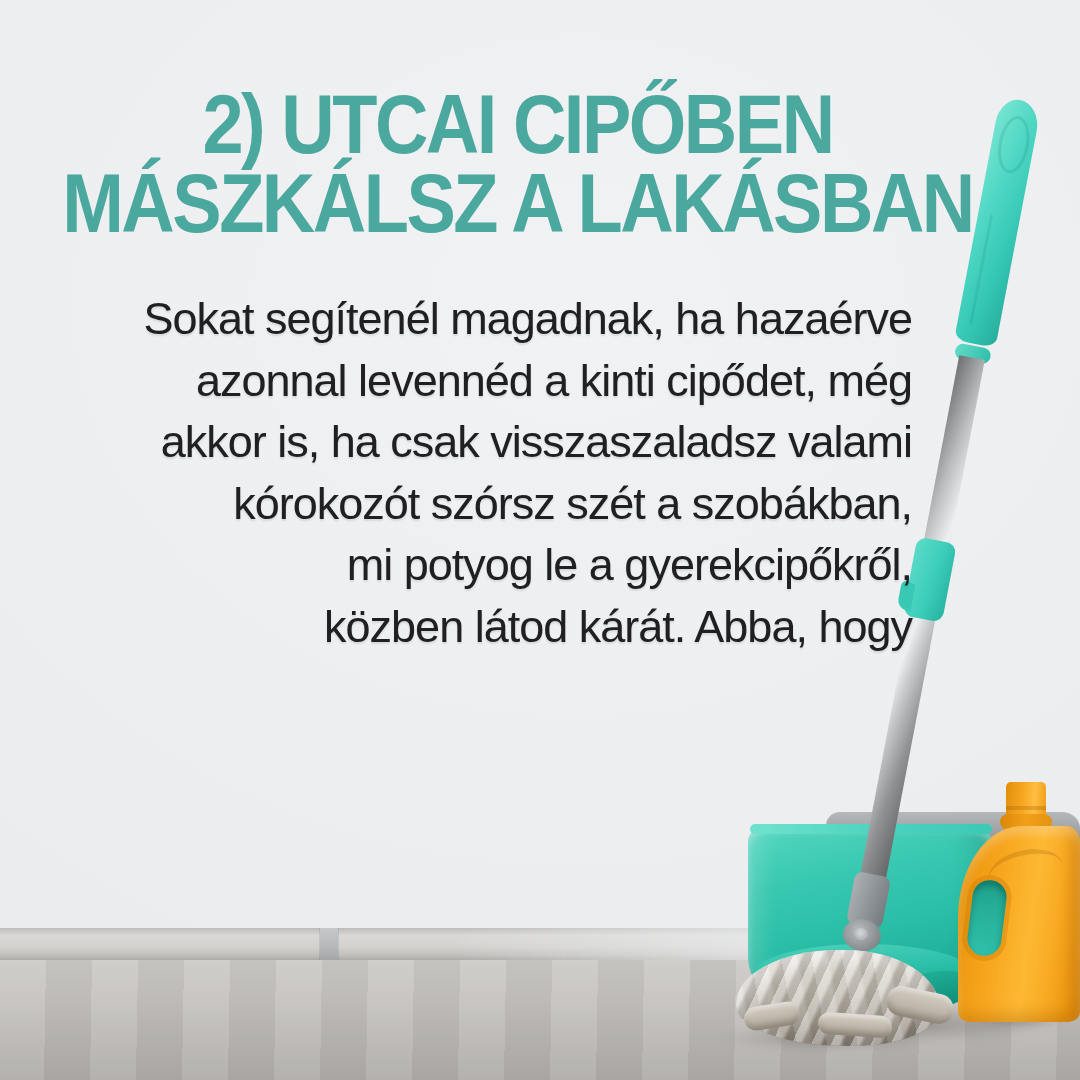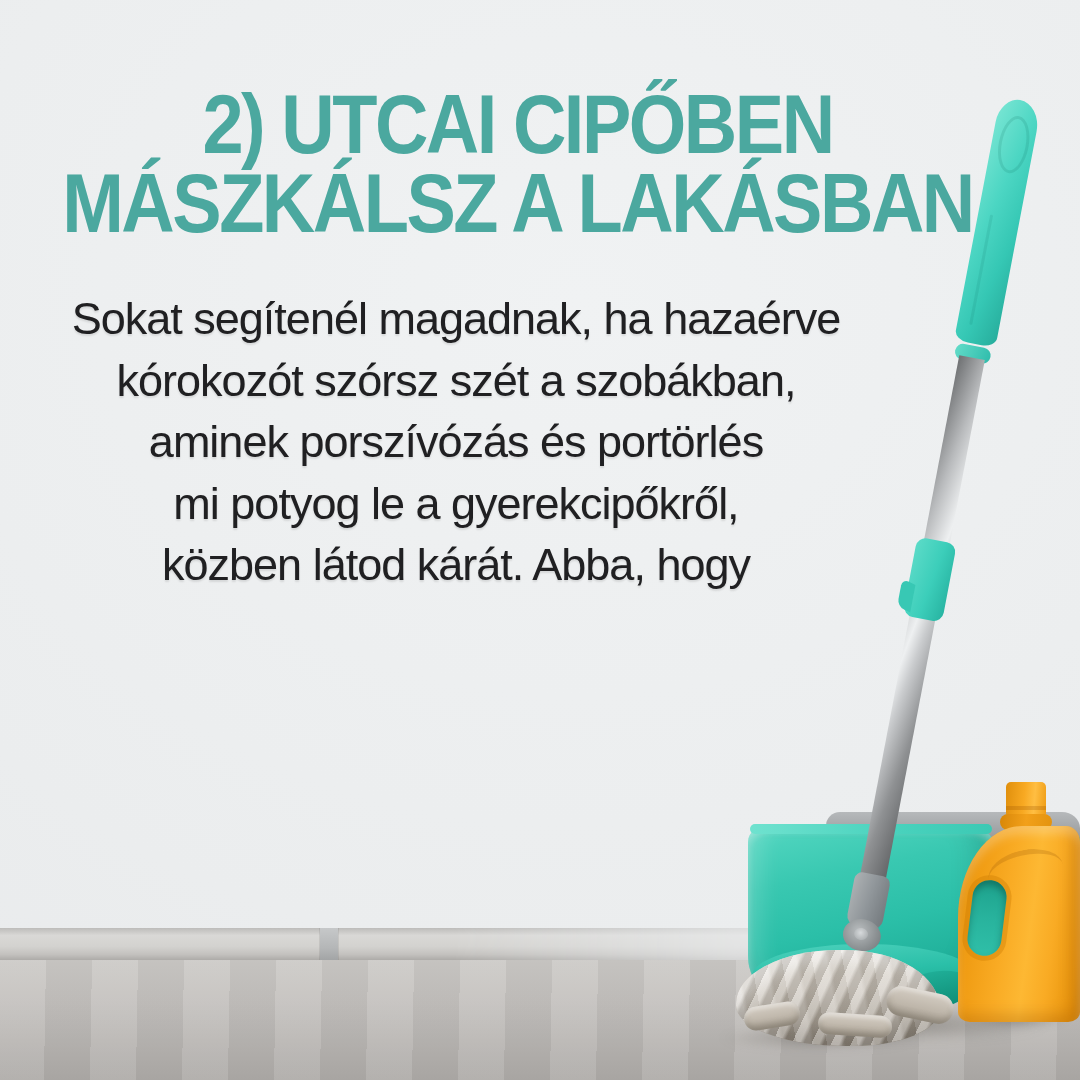--- a/index.html
+++ b/index.html
@@ -174,21 +174,21 @@
   
   .heading{
     position:absolute;left:30px;top:86px;width:975px;
     text-align:center;white-space:nowrap;
     font-size:74px;line-height:70px;font-weight:800;letter-spacing:-2.5px;
     color:#4BA89F;
     transform:scaleY(1.12);transform-origin:top center;
   }
   .paragraph{
     position:absolute;left:0;top:288px;width:912px;
-    text-align:center;white-space:nowrap;
+    text-align:right;white-space:nowrap;
     font-size:45px;line-height:61.5px;font-weight:400;letter-spacing:-1px;
     color:#202022;
     text-shadow:0 2px 2px rgba(0,0,0,0.10);
   }
 </style>
 </head>
 <body>
 
 <div class="canvas">
 
@@ -228,19 +228,20 @@
     <div class="bottle-handle-hole"></div>
   </div>
 
   <div class="heading">
     <div>2) UTCAI CIPŐBEN</div>
     <div>MÁSZKÁLSZ A LAKÁSBAN</div>
   </div>
 
   <div class="paragraph">
     <div>Sokat segítenél magadnak, ha hazaérve</div>
+    <div>azonnal levennéd a kinti cipődet, még</div>
+    <div>akkor is, ha csak visszaszaladsz valami</div>
     <div>kórokozót szórsz szét a szobákban,</div>
-    <div>aminek porszívózás és portörlés</div>
     <div>mi potyog le a gyerekcipőkről,</div>
     <div>közben látod kárát. Abba, hogy</div>
   </div>
 
 </div>
 
 </body></html>

